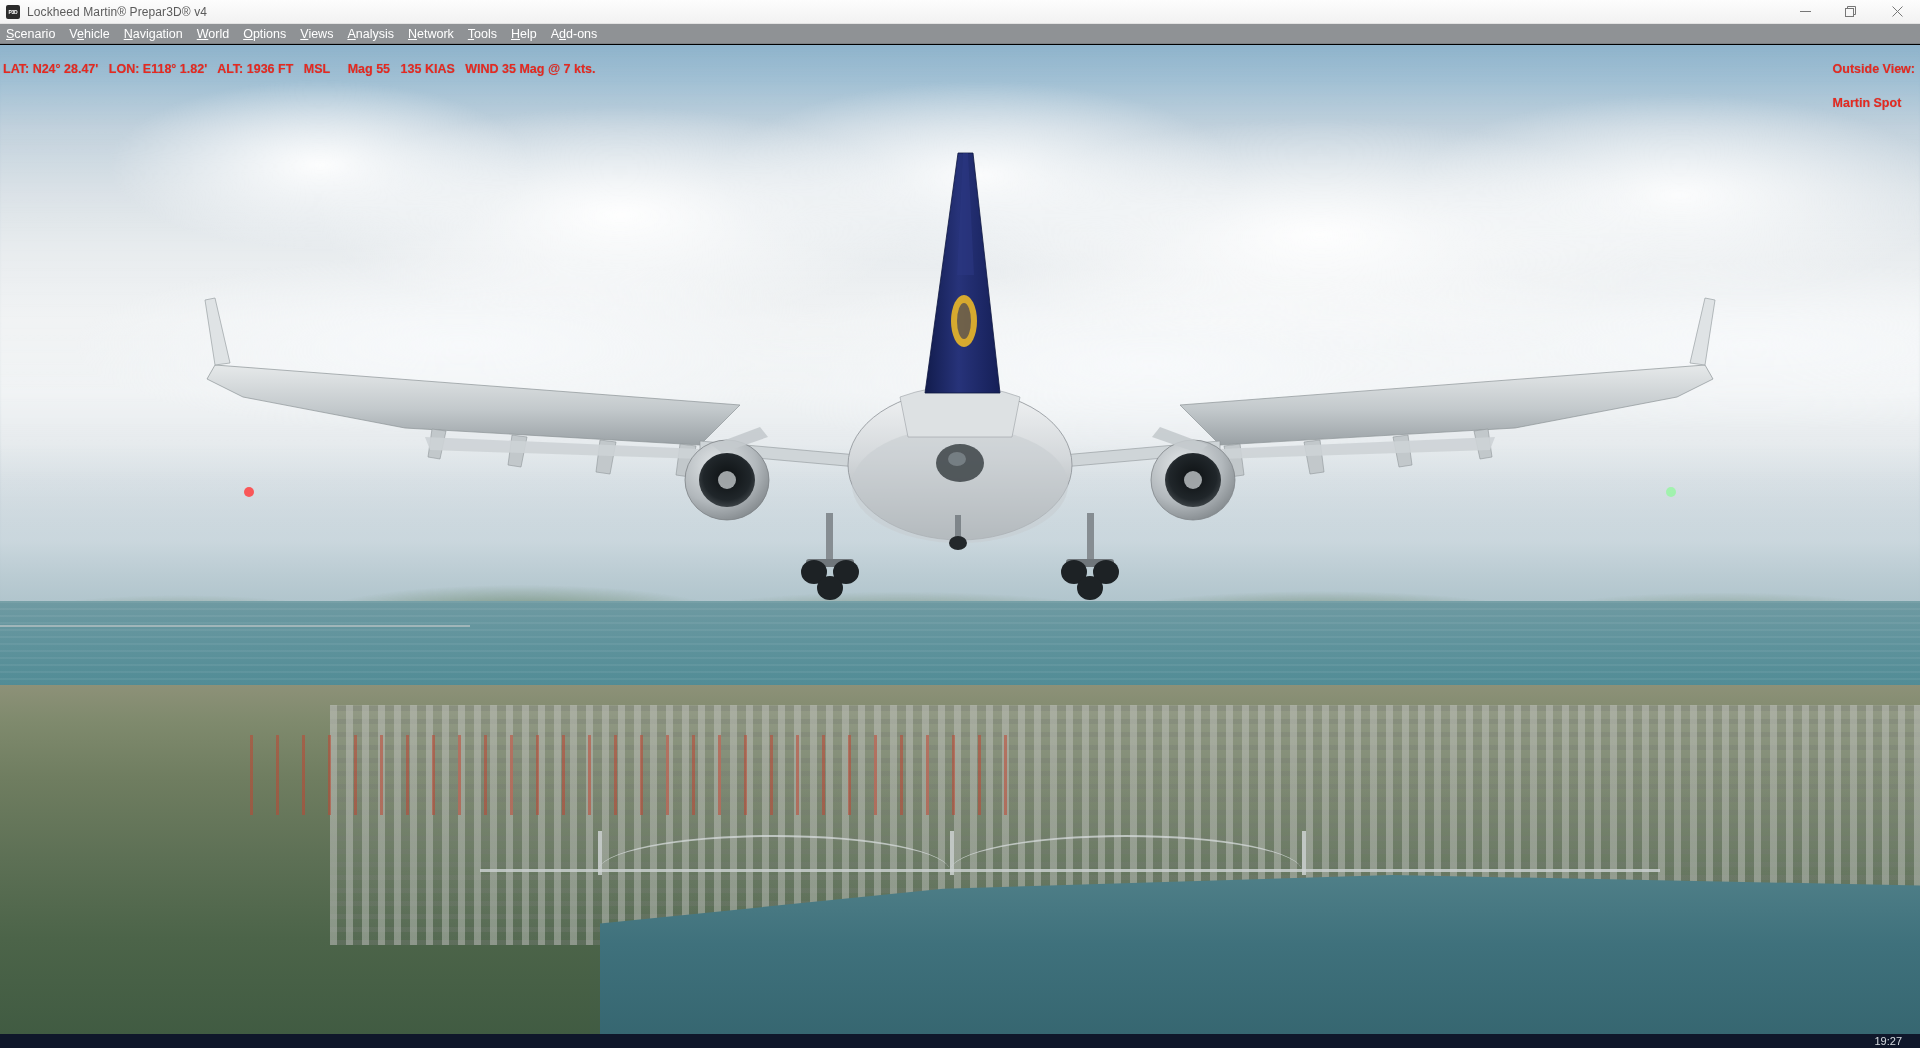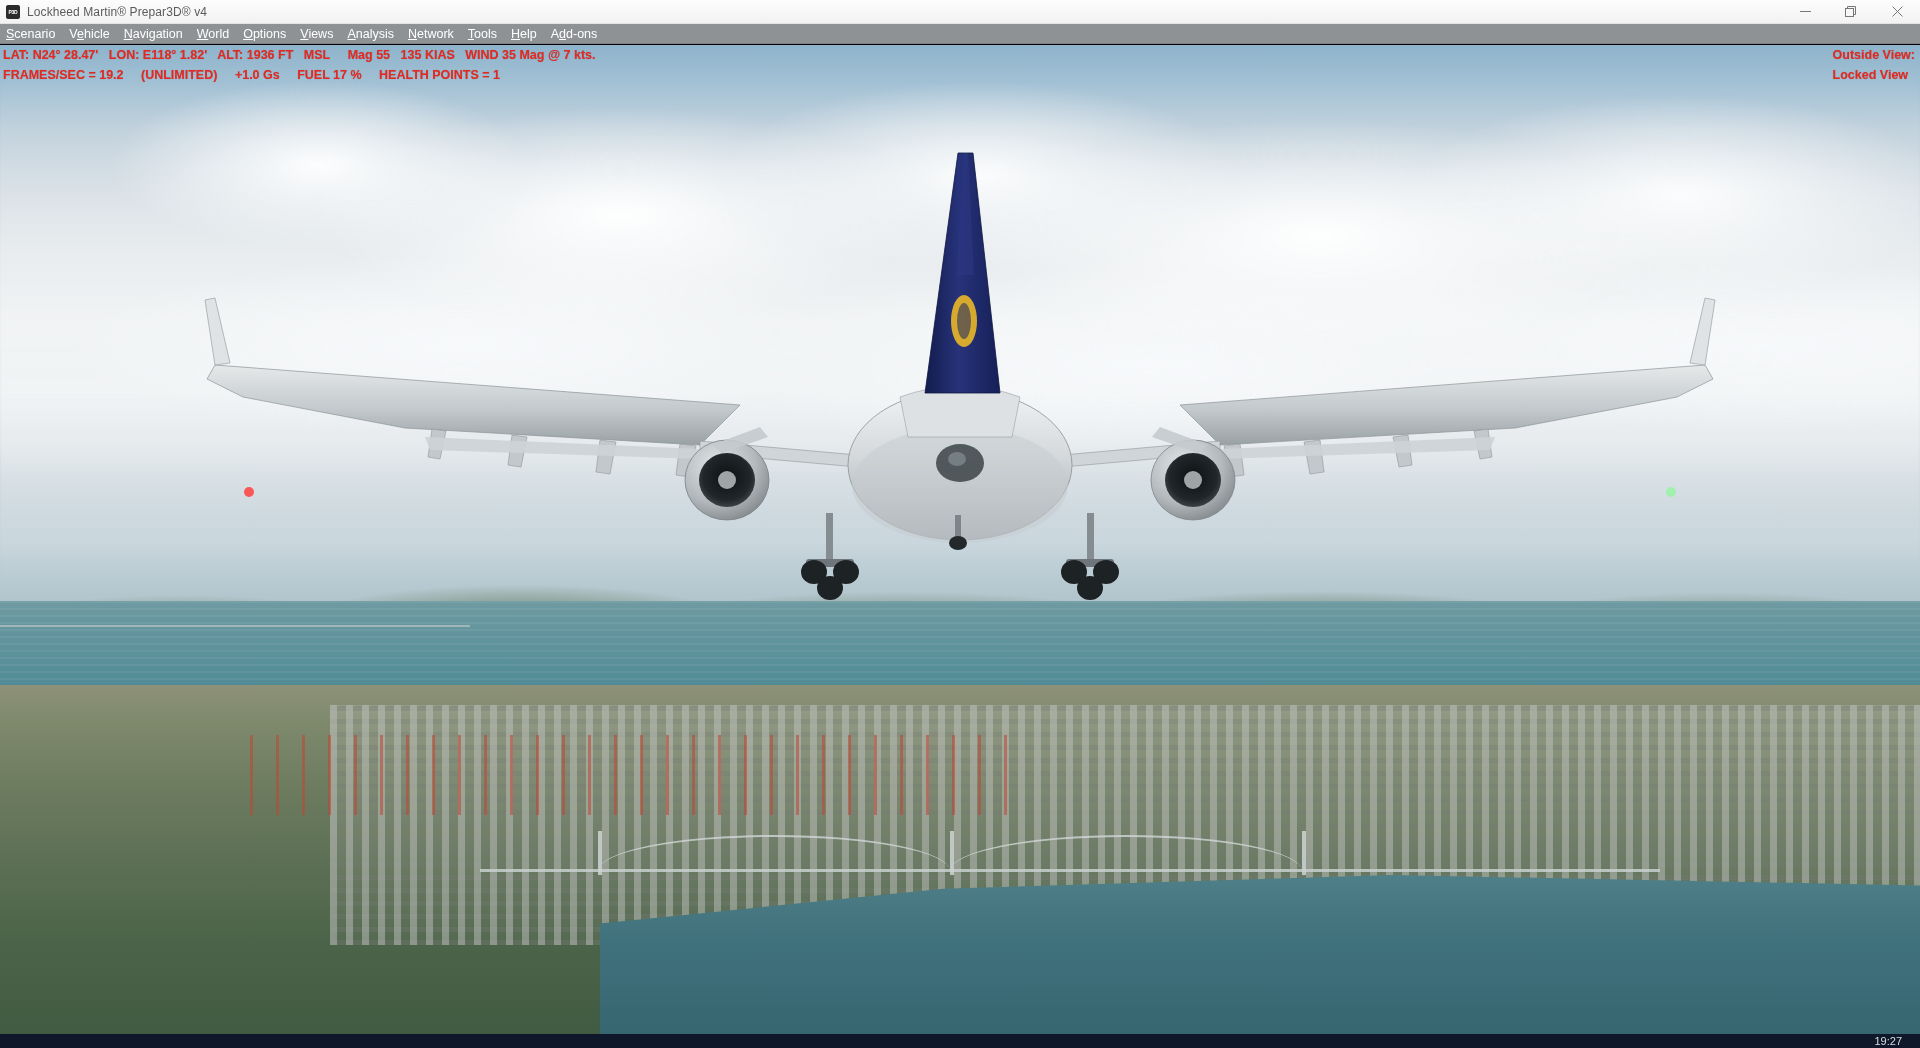--- a/index.html
+++ b/index.html
@@ -151,20 +151,21 @@
   .hud{
     position:absolute; left:0; top:45px; width:1920px; height:40px;
     pointer-events:none;
   }
   .hud-left{ position:absolute; left:3px; top:0px; }
   .hud-right{ position:absolute; right:5px; top:0px; text-align:left; }
   .hud-line{
     color:#e8281f; font-size:12.5px; font-weight:bold; line-height:20px;
     white-space:nowrap; font-family:"Liberation Sans", sans-serif;
     text-shadow:0 0 1px rgba(0,0,0,.25);
+    margin-top:14px;
   }
   .hud-line .sp{ display:inline-block; width:7px; }
   .hud-line .sp2{ display:inline-block; width:14px; }
 
   
   .bottombar{
     position:absolute;left:0;bottom:0;width:1920px;height:14px;
     background:#0f172a;
   }
   .clock{
@@ -347,29 +348,22 @@
       <span>N24° 28.47'</span><span class="sp"></span>
       <span>LON:</span>
       <span>E118° 1.82'</span><span class="sp"></span>
       <span>ALT:</span>
       <span>1936 FT</span><span class="sp"></span>
       <span>MSL</span><span class="sp2"></span>
       <span>Mag 55</span><span class="sp"></span>
       <span>135 KIAS</span><span class="sp"></span>
       <span>WIND 35 Mag @ 7 kts.</span>
     </div>
-    <div class="hud-line">
-      <span>FRAMES/SEC = 19.2</span><span class="sp2"></span>
-      <span>(UNLIMITED)</span><span class="sp2"></span>
-      <span>+1.0 Gs</span><span class="sp2"></span>
-      <span>FUEL 17 %</span><span class="sp2"></span>
-      <span>HEALTH POINTS = 1</span>
-    </div>
   </div>
   <div class="hud-right">
     <div class="hud-line">Outside View:</div>
-    <div class="hud-line">Locked View</div>
+    <div class="hud-line">Martin Spot</div>
   </div>
 </div>
 
 <div class="bottombar">
   <div class="clock">19:27</div>
 </div>
 
 </body></html>

